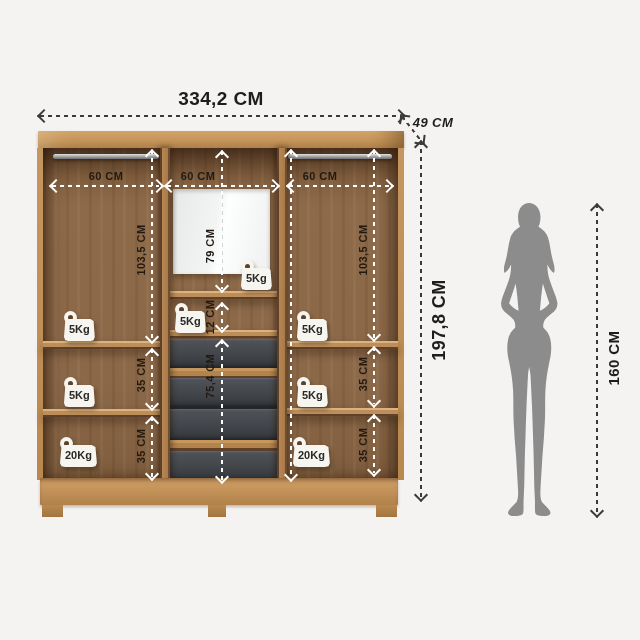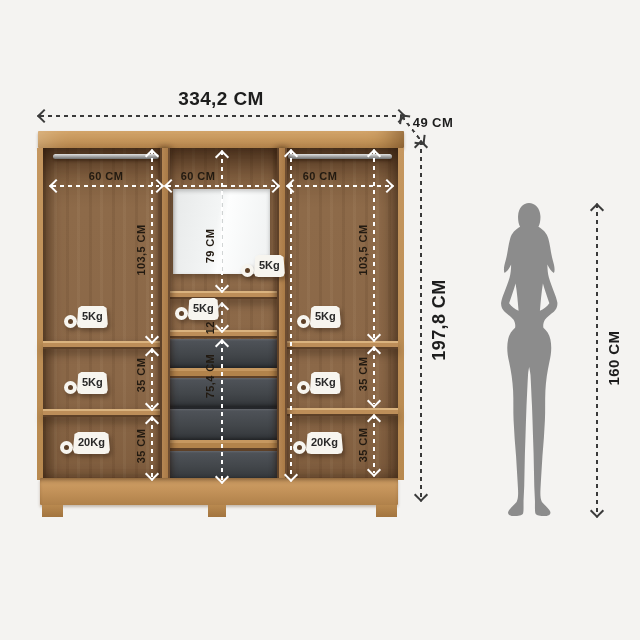--- a/index.html
+++ b/index.html
@@ -52,21 +52,21 @@
     background:linear-gradient(180deg,#50545a 0%,#42464a 55%,#323539 100%);
     box-shadow:inset 0 2px 2px -1px rgba(255,255,255,.12),inset 0 -3px 4px -2px rgba(0,0,0,.5);}
   .rail{position:absolute;left:169px;width:109px;
     background:linear-gradient(180deg,#c69860 0 3px,#b2834b 3px 8px,#5e4128 8px 100%);}
   .seam{position:absolute;left:169px;width:109px;height:2px;background:#24262a;}
   .plinth{position:absolute;left:40px;top:478px;width:358px;height:27px;border-radius:1px;
     background:linear-gradient(180deg,#cfa066 0%,#c4935a 45%,#b0814a 100%);
     box-shadow:inset 0 4px 4px -2px rgba(60,30,10,.5),0 2px 3px rgba(80,45,15,.3);}
   .foot{position:absolute;top:505px;height:12px;background:linear-gradient(180deg,#b9894f,#a2743f);}
   
-  .badge{position:absolute;display:flex;flex-direction:row;align-items:flex-end;
+  .badge{position:absolute;display:flex;flex-direction:column;align-items:flex-start;
          filter:drop-shadow(2px 3px 2px rgba(30,15,5,.35));}
   .badge .ring{width:13px;height:13px;border-radius:50%;background:#f7f5ef;position:relative;}
   .badge .ring::after{content:"";position:absolute;left:4px;top:4px;width:5px;height:5px;border-radius:50%;background:#5e4128;}
   .badge .bdy{margin-top:-5px;background:#f7f5ef;color:#282828;font-weight:700;font-size:11px;
     line-height:1;padding:5px 5px 6px;text-align:center;
     clip-path:polygon(14% 0,86% 0,96% 9%,100% 82%,96% 97%,86% 100%,14% 100%,4% 97%,0 82%,4% 9%);}
   
   .person{position:absolute;left:477px;top:200px;}
 </style>
 </head>
@@ -110,21 +110,21 @@
   <div class="lbl ext" style="left:221px;top:99px;font-size:19px;">334,2 CM</div>
   <div class="dash-h darkl" style="left:40px;top:115px;width:361px;"></div>
   <div class="cv dark lf" style="left:39px;top:111px;"></div>
   <div class="cv dark rg" style="left:394px;top:111px;"></div>
 
   <div style="position:absolute;left:403px;top:116px;width:31px;transform:rotate(52deg);transform-origin:0 0;">
     <div class="dash-h darkl" style="left:0;top:0;width:31px;"></div>
     <div class="cv dark lf" style="left:-1px;top:-4px;"></div>
     <div class="cv dark rg" style="left:24px;top:-4px;"></div>
   </div>
-  <div class="lbl ext" style="left:433px;top:122px;font-size:13px;">49 CM</div>
+  <div class="lbl ext" style="left:433px;top:122px;font-size:13px;font-style:italic;">49 CM</div>
 
   <div class="dash-v darkl" style="left:420px;top:141px;height:357px;"></div>
   <div class="cv dark up" style="left:416px;top:142px;"></div>
   <div class="cv dark down" style="left:416px;top:490px;"></div>
   <div class="vlbl ext" style="left:439px;top:320px;font-size:18px;">197,8 CM</div>
 
   <div class="dash-h white" style="left:52px;top:185px;width:107px;"></div>
   <div class="cv lf" style="left:51px;top:181px;"></div>
   <div class="cv rg" style="left:152px;top:181px;"></div>
   <div class="lbl" style="left:106px;top:176px;">60 CM</div>

